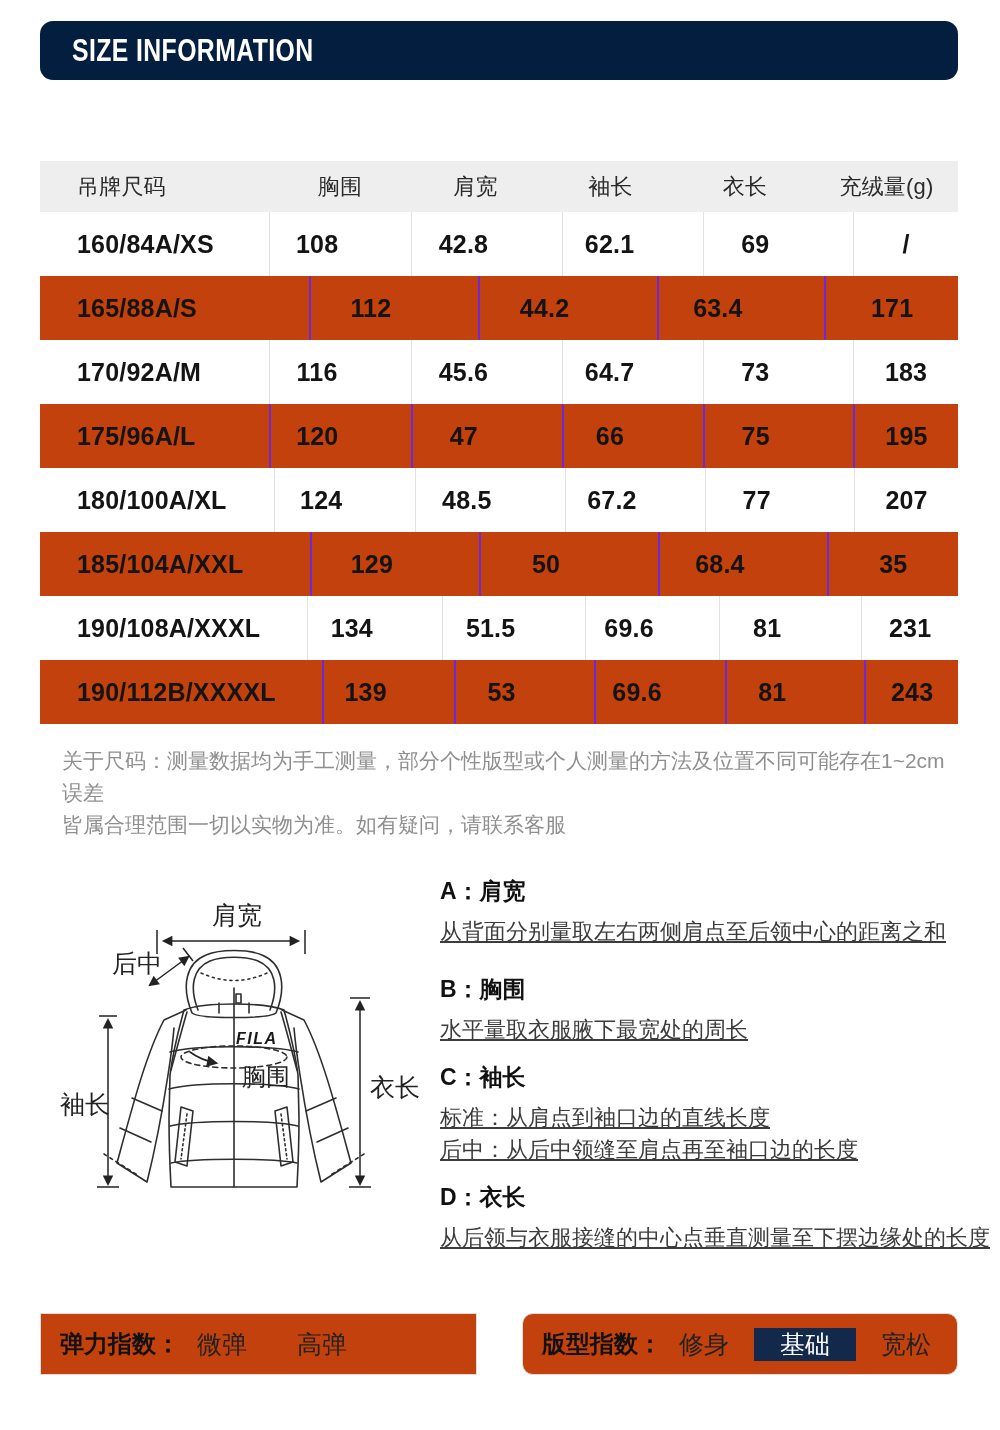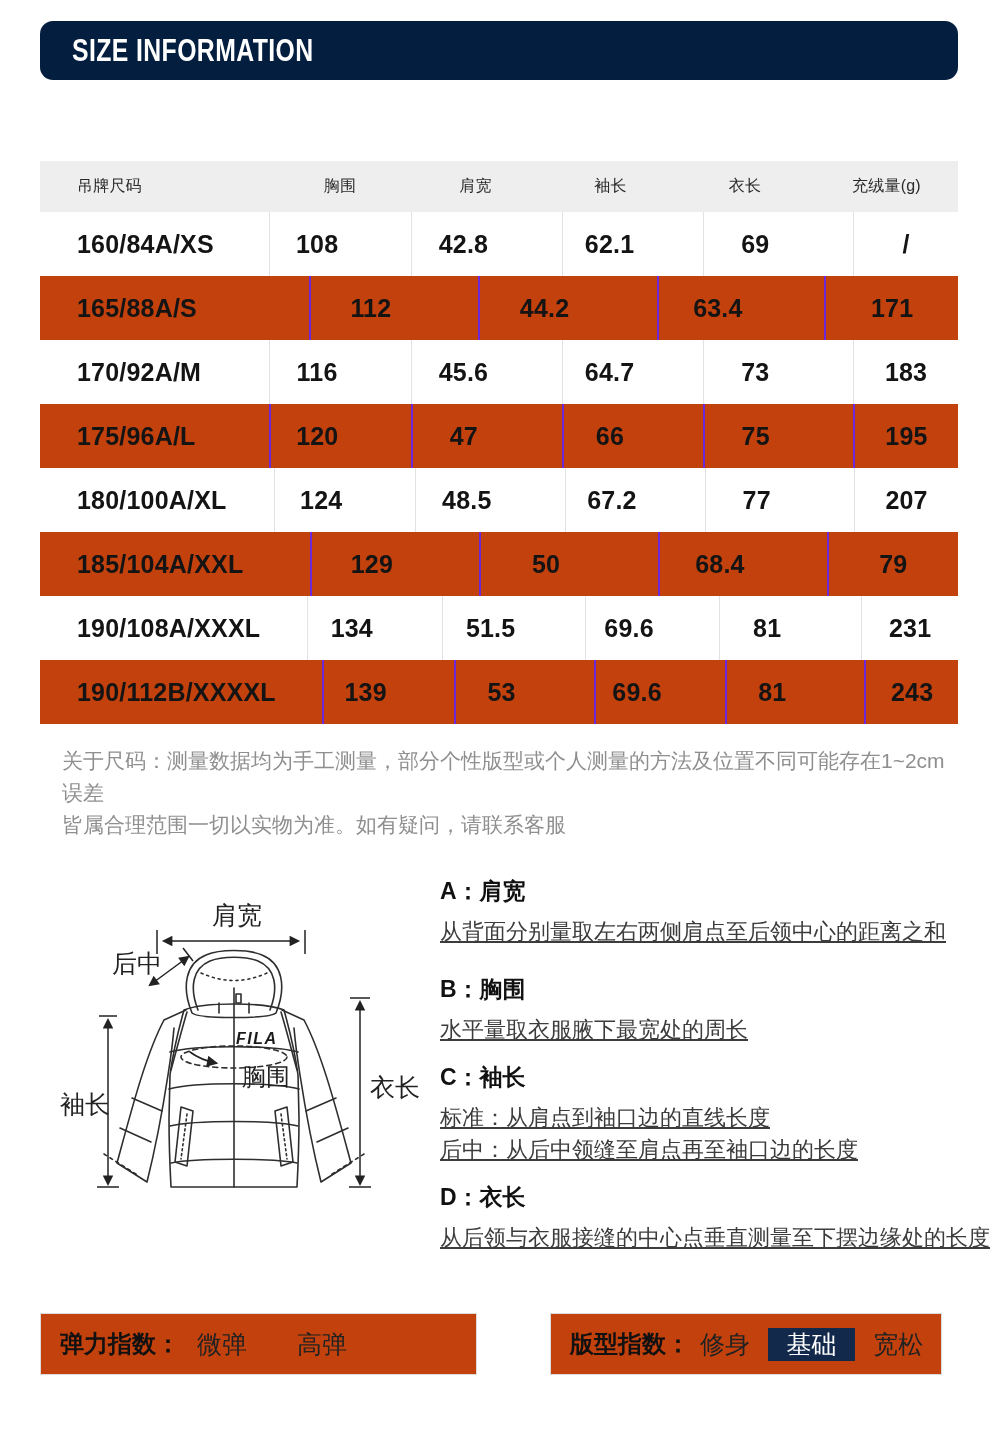--- a/index.html
+++ b/index.html
@@ -15,41 +15,41 @@
   
   .stable{position:absolute;left:40px;top:161px;width:918px;}
   .trow{display:flex;width:918px;}
   .trow.head{height:51px;background:#eeeeee;}
   .trow.r{height:64px;background:#ffffff;gap:47px;}
   .trow.r.alt{background:#c2410c;}
   .tc{display:flex;align-items:center;justify-content:center;box-sizing:border-box;
       font-weight:bold;font-size:25px;color:#141414;letter-spacing:.2px;}
   .c0{width:235px;justify-content:flex-start;padding-left:37px;}
   .c1{width:130px;}.c2{width:141px;}.c3{width:129px;}.c4{width:140px;}.c5{width:143px;}
-  .trow.head .tc{font-weight:normal;font-size:16px;color:#2a2a2a;}
+  .trow.head .tc{font-weight:normal;font-size:22px;color:#2a2a2a;}
   .trow.r .tc + .tc{border-left:1px solid #e3e3e3;}
   .trow.r.alt .tc + .tc{border-left:2px solid #6d28d9;}
 
   
   .note{position:absolute;left:62px;top:745px;width:890px;font-size:21px;color:#8f8f8f;line-height:32px;}
 
   
   .diagram{position:absolute;left:40px;top:860px;}
   .diagram text{font-family:"Liberation Sans","DejaVu Sans",sans-serif;}
 
   
   .gblock{position:absolute;left:440px;width:555px;}
   .gtitle{font-size:23px;font-weight:bold;color:#111;margin:0 0 9px 0;}
   .gline{font-size:22px;color:#3c3c3c;line-height:32px;margin:0;text-decoration:underline;}
 
   
   .ibox{position:absolute;top:1313px;height:62px;border:1px solid #dcdcdc;background:#c2410c;
         display:flex;box-sizing:border-box;align-items:center;}
   .ibox0{left:40px;width:437px;}
-  .ibox1{left:550px;width:392px;}
+  .ibox1{left:522px;width:436px;border-radius:11px;}
   .ilabel{width:131px;display:flex;align-items:center;padding-left:19px;box-sizing:border-box;
           font-weight:bold;font-size:24px;color:#111;white-space:nowrap;}
   .iopt{width:100px;display:flex;align-items:center;justify-content:center;
         font-size:25px;color:#222;}
   .iopt.sel{background:#12294c;color:#fff;width:102px;}
 </style>
 </head>
 <body>
 
 <div class="page">
@@ -104,21 +104,21 @@
         <div class="tc c2">48.5</div>
         <div class="tc c3">67.2</div>
         <div class="tc c4">77</div>
         <div class="tc c5">207</div>
       </div>
       <div class="trow r alt">
         <div class="tc c0">185/104A/XXL</div>
         <div class="tc c1">129</div>
         <div class="tc c2">50</div>
         <div class="tc c3">68.4</div>
-        <div class="tc c4">79</div>
+        <div class="tc c4">35</div>
       </div>
       <div class="trow r">
         <div class="tc c0">190/108A/XXXL</div>
         <div class="tc c1">134</div>
         <div class="tc c2">51.5</div>
         <div class="tc c3">69.6</div>
         <div class="tc c4">81</div>
         <div class="tc c5">231</div>
       </div>
       <div class="trow r alt">

